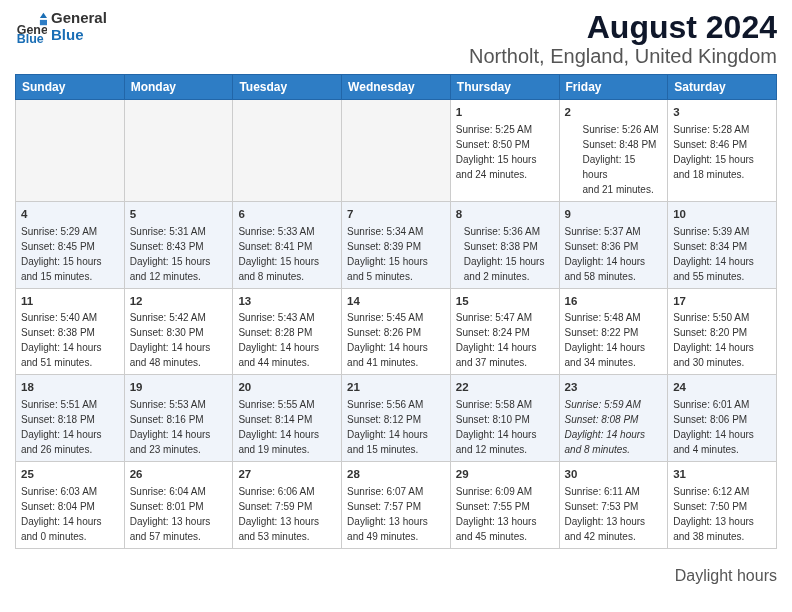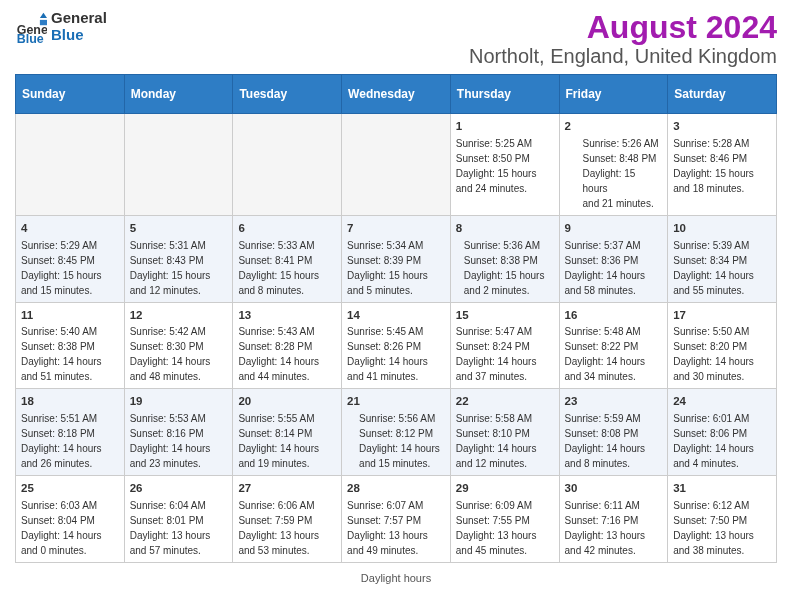--- a/index.html
+++ b/index.html
@@ -29,37 +29,37 @@
     .logo-icon {
       width: 32px;
       height: 32px;
     }
     .title-block {
       text-align: right;
     }
     .month-title {
       font-size: 32px;
       font-weight: bold;
-      color: #a21caf;
+      color: #0f172a;
       line-height: 1.1;
     }
     .location {
       font-size: 20px;
       color: #555;
     }
     .calendar-table {
       width: 100%;
       border-collapse: collapse;
       font-size: 10.5px;
     }
     .calendar-table thead tr th {
       background: #2e7dc5;
       color: #fff;
       text-align: left;
-      padding: 12px 6px;
+      padding: 5px 6px;
       font-size: 12px;
       font-weight: bold;
       border: 1px solid #2266a8;
     }
     .calendar-table tbody tr td {
       border: 1px solid #ccc;
       vertical-align: top;
       padding: 4px 5px;
       width: calc(100% / 7);
       height: 82px;
@@ -78,24 +78,24 @@
       font-size: 11.5px;
       display: block;
       margin-bottom: 1px;
     }
     .day-info {
       font-size: 10px;
       color: #333;
       line-height: 1.5;
     }
     .footer-note {
-      margin-top: 9px;
-      font-size: 11px;
+      margin-top: 18px;
+      font-size: 16px;
       color: #555;
-      text-align: center;
+      text-align: right;
     }
   </style>
 </head>
 <body>
 
 <div class="page">
   <div class="header">
     <div class="logo">
       <svg class="logo-icon" viewBox="0 0 36 36">
         <text x="2" y="26" font-size="14" font-weight="bold" fill="#333">General</text>
@@ -273,35 +273,35 @@
           </td>
           <td>
             <span class="day-num">20</span>
             <div class="day-info" style="white-space: pre-line;">Sunrise: 5:55 AM
 Sunset: 8:14 PM
 Daylight: 14 hours
 and 19 minutes.</div>
           </td>
           <td>
             <span class="day-num">21</span>
-            <div class="day-info" style="white-space: pre-line; margin-left: 12px;">Sunrise: 5:56 AM
+            <div class="day-info" style="white-space: pre-line;">Sunrise: 5:56 AM
 Sunset: 8:12 PM
 Daylight: 14 hours
 and 15 minutes.</div>
           </td>
           <td>
             <span class="day-num">22</span>
             <div class="day-info" style="white-space: pre-line;">Sunrise: 5:58 AM
 Sunset: 8:10 PM
 Daylight: 14 hours
 and 12 minutes.</div>
           </td>
           <td>
             <span class="day-num">23</span>
-            <div class="day-info" style="white-space: pre-line;">Sunrise: 5:59 AM
+            <div class="day-info" style="white-space: pre-line; font-style: italic;">Sunrise: 5:59 AM
 Sunset: 8:08 PM
 Daylight: 14 hours
 and 8 minutes.</div>
           </td>
           <td>
             <span class="day-num">24</span>
             <div class="day-info" style="white-space: pre-line;">Sunrise: 6:01 AM
 Sunset: 8:06 PM
 Daylight: 14 hours
 and 4 minutes.</div>
@@ -339,21 +339,21 @@
           <td>
             <span class="day-num">29</span>
             <div class="day-info" style="white-space: pre-line;">Sunrise: 6:09 AM
 Sunset: 7:55 PM
 Daylight: 13 hours
 and 45 minutes.</div>
           </td>
           <td>
             <span class="day-num">30</span>
             <div class="day-info" style="white-space: pre-line;">Sunrise: 6:11 AM
-Sunset: 7:16 PM
+Sunset: 7:53 PM
 Daylight: 13 hours
 and 42 minutes.</div>
           </td>
           <td>
             <span class="day-num">31</span>
             <div class="day-info" style="white-space: pre-line;">Sunrise: 6:12 AM
 Sunset: 7:50 PM
 Daylight: 13 hours
 and 38 minutes.</div>
           </td>

